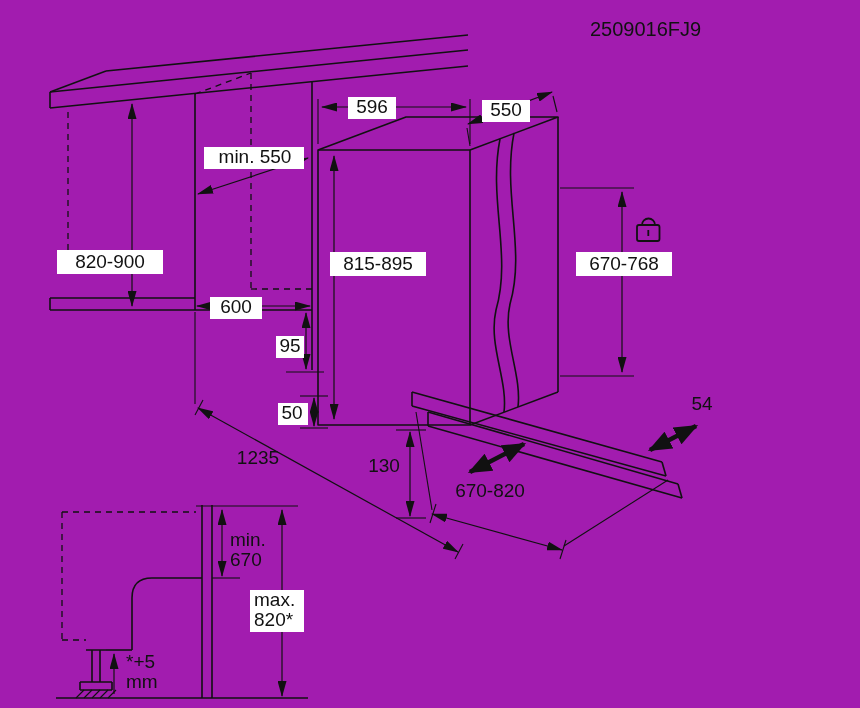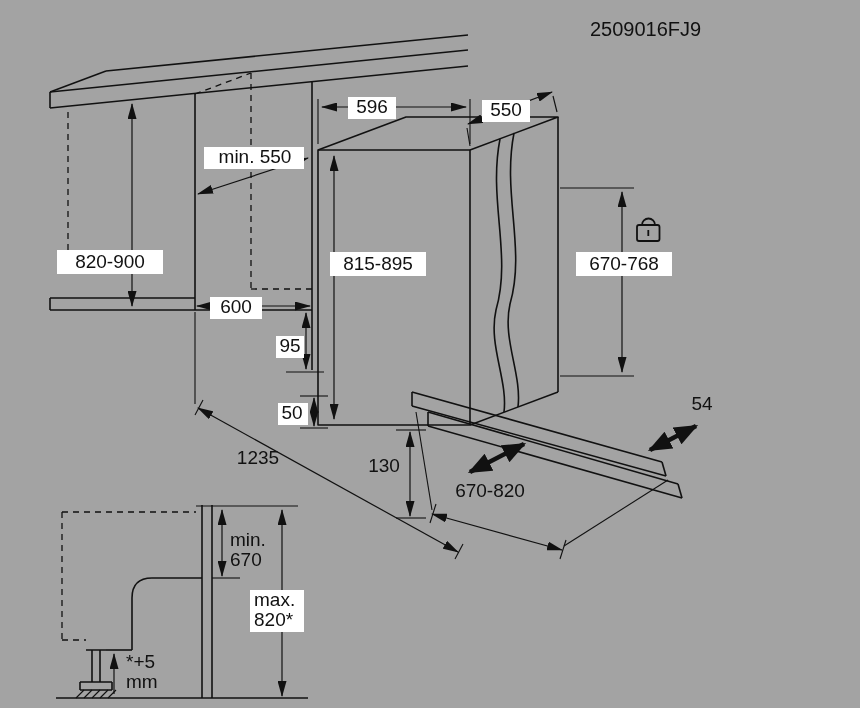--- a/index.html
+++ b/index.html
@@ -1,16 +1,16 @@
 <!DOCTYPE html>
 <html><head>
 <meta charset="utf-8">
 <style>
   html,body{margin:0;padding:0;background:#ffffff;}
-  .canvas{position:relative;width:860px;height:708px;background:#a3a3a3;overflow:hidden;}
+  .canvas{position:relative;width:860px;height:708px;background:#a21caf;overflow:hidden;}
   svg{display:block;}
   text{font-family:"Liberation Sans","DejaVu Sans",sans-serif;fill:#111;}
   .dim{font-size:19px;}
   .ref{font-size:20px;}
   .mid{text-anchor:middle;}
   .ln{stroke:#111;stroke-width:1.6;fill:none;stroke-linejoin:round;}
   .thin{stroke:#111;stroke-width:1.1;fill:none;}
   .dimln{stroke:#111;stroke-width:1.2;fill:none;}
   .dash{stroke:#111;stroke-width:1.3;fill:none;stroke-dasharray:6 5;}
   .bold{stroke:#111;stroke-width:4.5;fill:none;}

